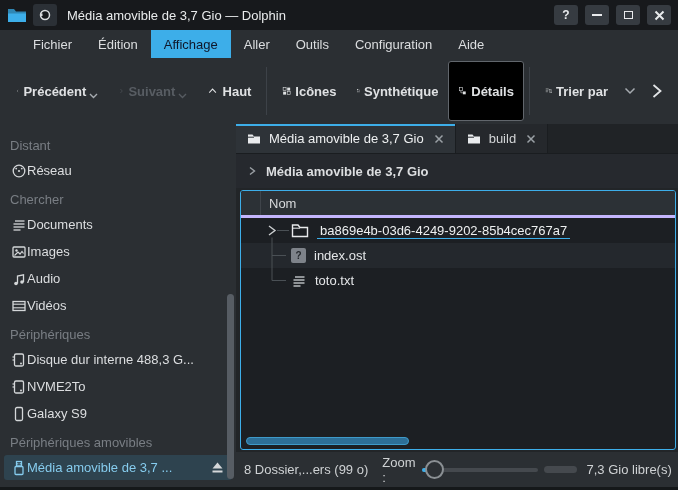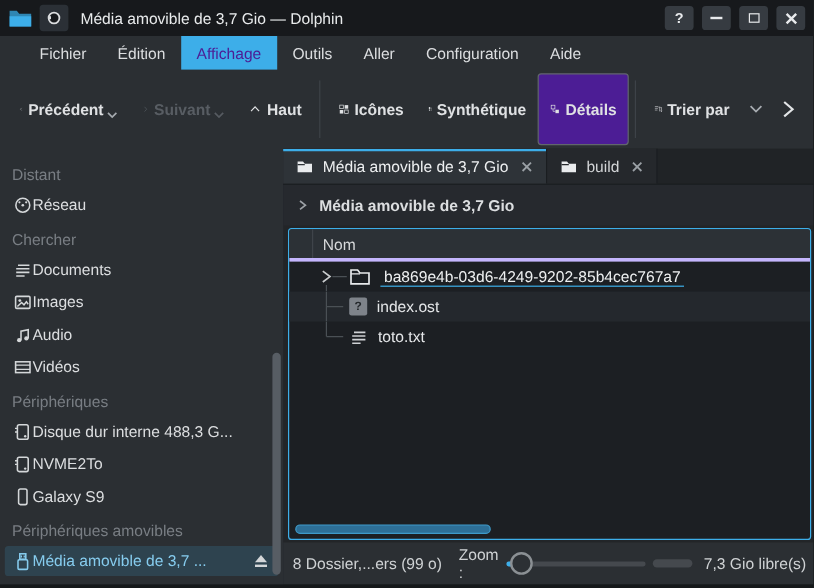--- a/index.html
+++ b/index.html
@@ -18,26 +18,26 @@
   .title-menu-btn{width:24px;height:22px;background:#2b3036;border-radius:3px;display:flex;align-items:center;justify-content:center;margin-right:10px;}
   .title-text{color:#e9ebec;font-size:13px;white-space:nowrap;}
   .title-spacer{flex:1;}
   .winbtn{width:24px;height:20px;background:#363b41;border-radius:3px;display:flex;align-items:center;justify-content:center;margin-left:7px;color:#e8eaec;font-weight:bold;font-size:12px;}
   .winbtn .bar{width:10px;height:2px;background:#e8eaec;}
   .winbtn .box{width:9px;height:8px;border:1.5px solid #e8eaec;}
 
   
   .menubar{height:28px;display:flex;align-items:stretch;padding-left:20px;flex:0 0 auto;}
   .menu-item{display:flex;align-items:center;padding:0 13px;color:#dcdee0;}
-  .menu-item.active{background:#3daee9;color:#4c1d95;}
+  .menu-item.active{background:#3daee9;color:#0f172a;}
 
   
   .toolbar{height:66px;display:flex;align-items:stretch;padding:3px 6px;flex:0 0 auto;}
   .tbtn{display:flex;flex-direction:row;align-items:center;justify-content:center;gap:4px;padding:0 9px;min-width:58px;border:1px solid transparent;border-radius:3px;font-weight:bold;}
-  .tbtn.pressed{background:#4c1d95;border-color:#61666c;}
+  .tbtn.pressed{background:#000000;border-color:#61666c;}
   .tbtn .tlabel{color:#dfe1e3;white-space:nowrap;display:inline-flex;align-items:flex-end;gap:3px;}
   .tbtn.disabled .tlabel{color:#585d63;}
   .tsep{width:1px;background:#3d4248;margin:6px 5px;}
   .trier-caret{display:flex;align-items:center;padding:0 6px;}
   .toolbar-spacer{flex:1;}
   .overflow-btn{display:flex;align-items:center;padding:0 8px;}
 
   
   .main{flex:1;display:flex;min-height:0;}
 
@@ -127,22 +127,22 @@
       <svg width="11" height="11" viewBox="0 0 11 11">
           <path d="M1.5 1.5 L9.5 9.5 M9.5 1.5 L1.5 9.5" stroke="#e8eaec" stroke-width="2"></path>
         </svg>
     </span>
   </div>
 
   <div class="menubar">
     <span class="menu-item">Fichier</span>
     <span class="menu-item">Édition</span>
     <span class="menu-item active">Affichage</span>
+    <span class="menu-item">Aller</span>
     <span class="menu-item">Outils</span>
-    <span class="menu-item">Aller</span>
     <span class="menu-item">Configuration</span>
     <span class="menu-item">Aide</span>
   </div>
 
   <div class="toolbar">
     <div class="tbtn">
       <svg width="20" height="20" viewBox="0 0 20 20">
           <polyline points="12,3.5 6,10 12,16.5" fill="none" stroke="#dfe1e3" stroke-width="1.8"></polyline>
         </svg>
       <span class="tlabel">

